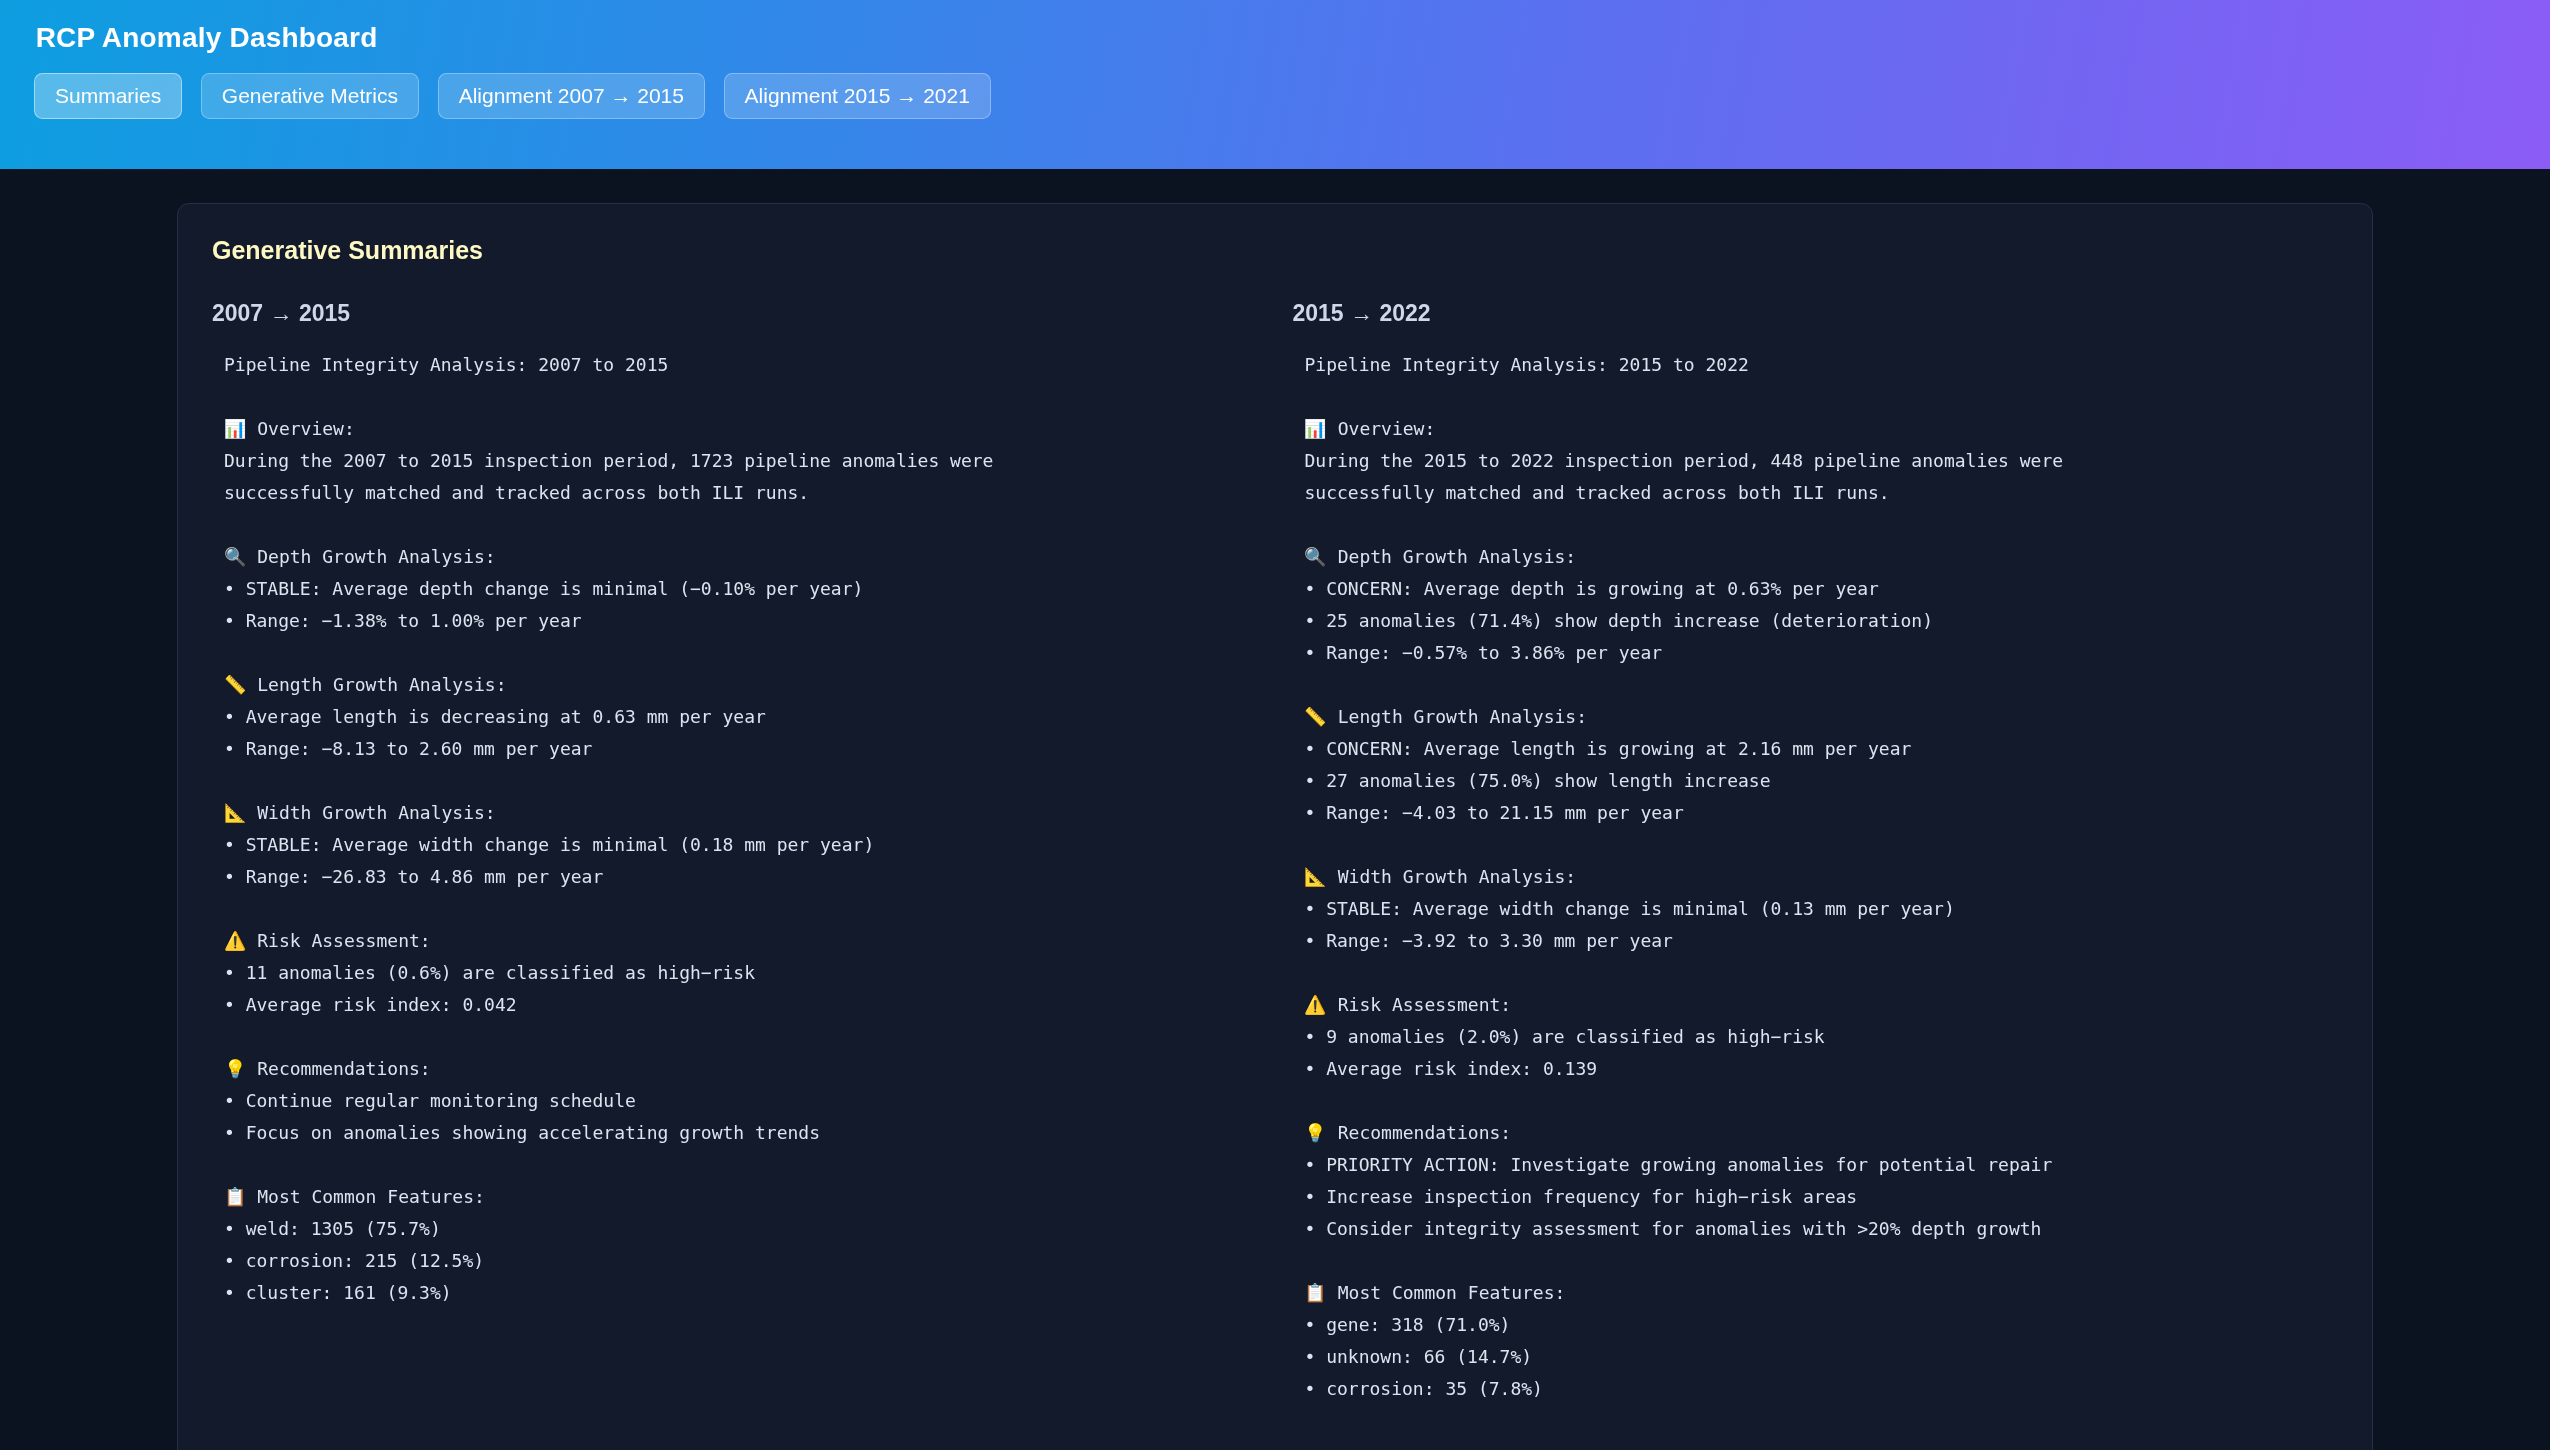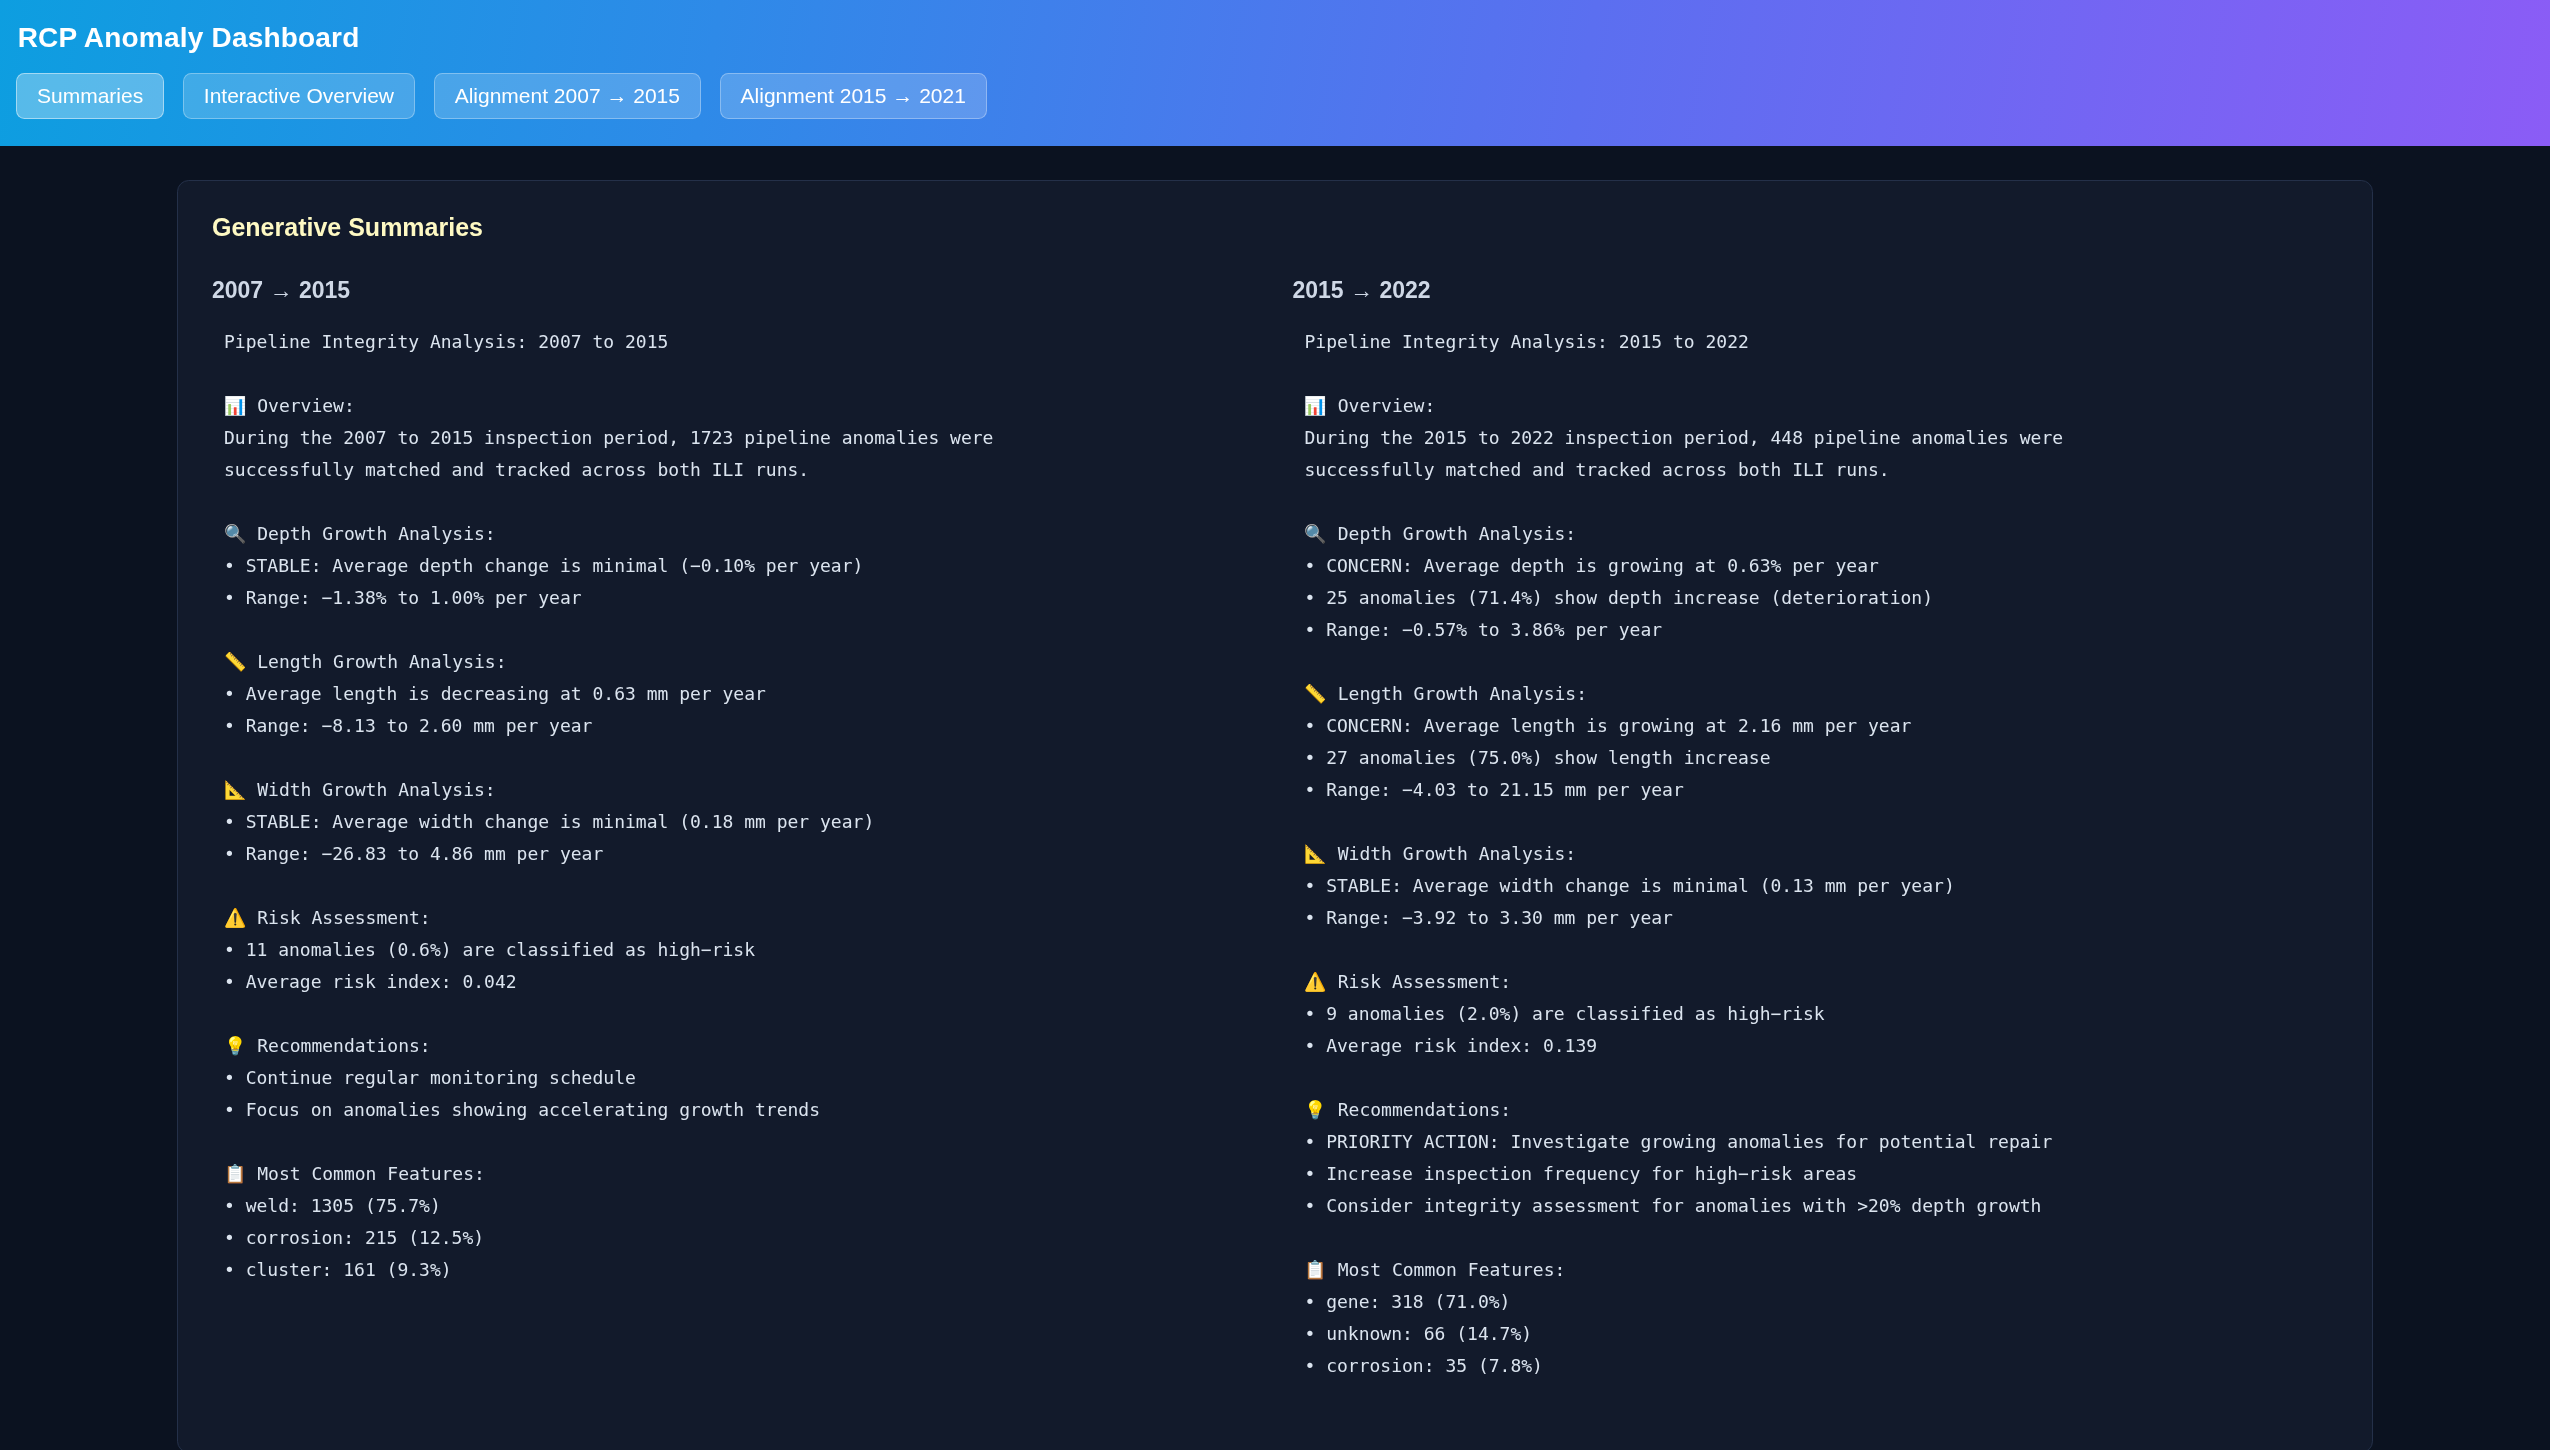--- a/index.html
+++ b/index.html
@@ -10,23 +10,23 @@
   body {
     width: 2550px;
     height: 1451px;
     overflow: hidden;
     font-family: "Liberation Sans", sans-serif;
     color: #e6edf3;
   }
 
   
   .header {
-    height: 146px;
+    height: 169px;
     background: linear-gradient(100deg, #0d9ee0 0%, #2e8ae8 28%, #5b6ff0 62%, #8b5cf6 100%);
-    padding: 22px 34px 0 16px;
+    padding: 22px 34px 0 34px;
     box-sizing: border-box;
   }
   .app-title {
     font-size: 28px;
     font-weight: bold;
     color: #ffffff;
     letter-spacing: 0.2px;
     margin: 0 0 18.6px 1.7px;
   }
   .tabbar {
@@ -93,21 +93,21 @@
     margin: 12px;
   }
 </style>
 </head>
 <body>
 
 <div class="header">
   <div class="app-title">RCP Anomaly Dashboard</div>
   <div class="tabbar">
     <div class="tab active">Summaries</div>
-    <div class="tab">Interactive Overview</div>
+    <div class="tab">Generative Metrics</div>
     <div class="tab">Alignment 2007 → 2015</div>
     <div class="tab">Alignment 2015 → 2021</div>
   </div>
 </div>
 
 <div class="page">
   <div class="card">
     <div class="card-title">Generative Summaries</div>
     <div class="columns">
       <div class="col">

